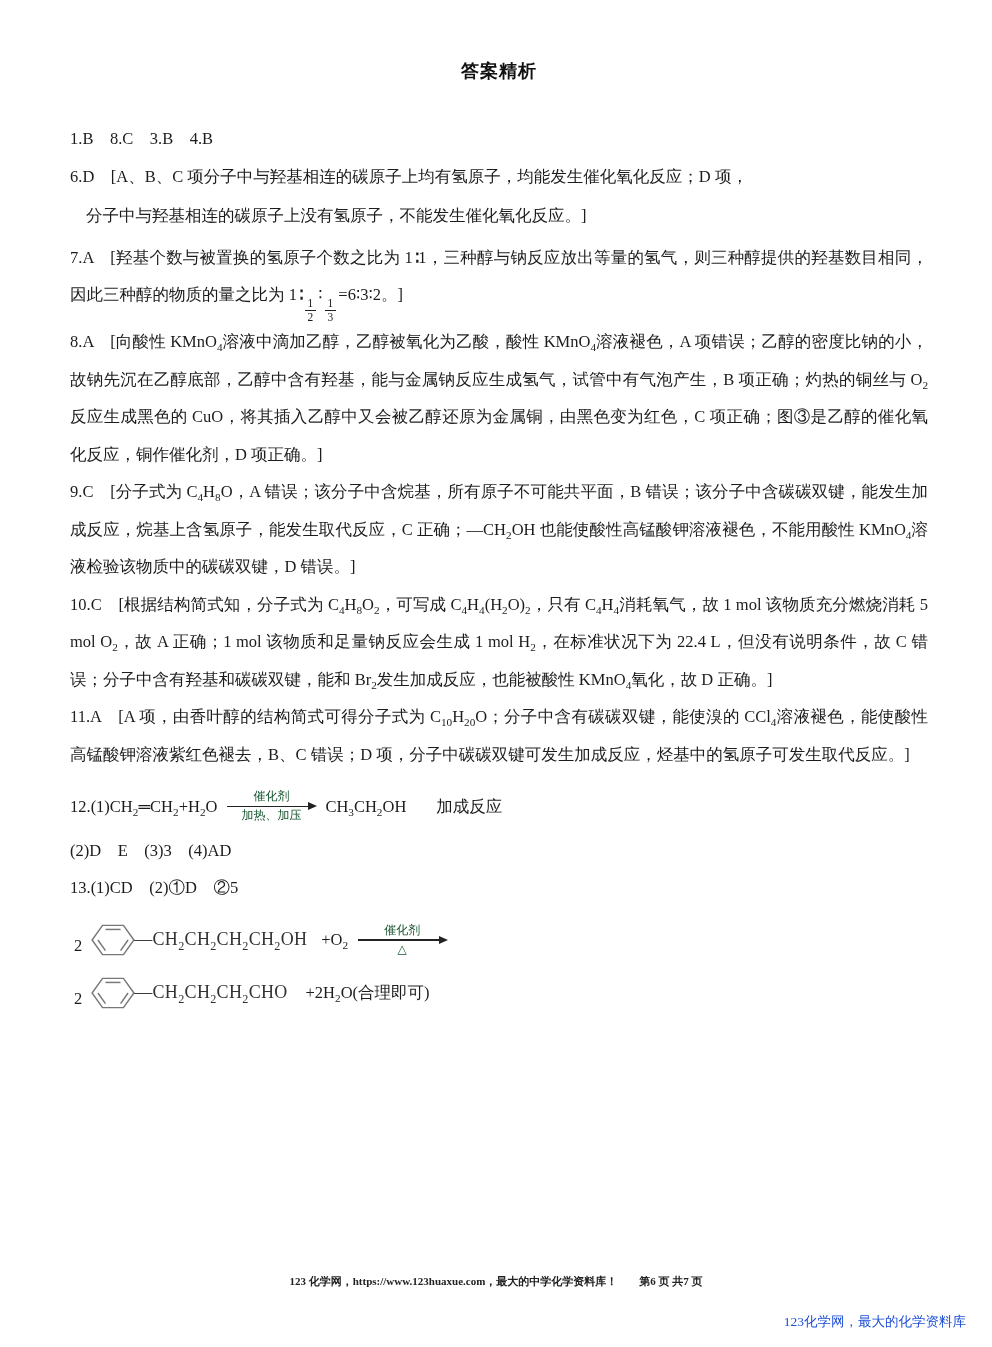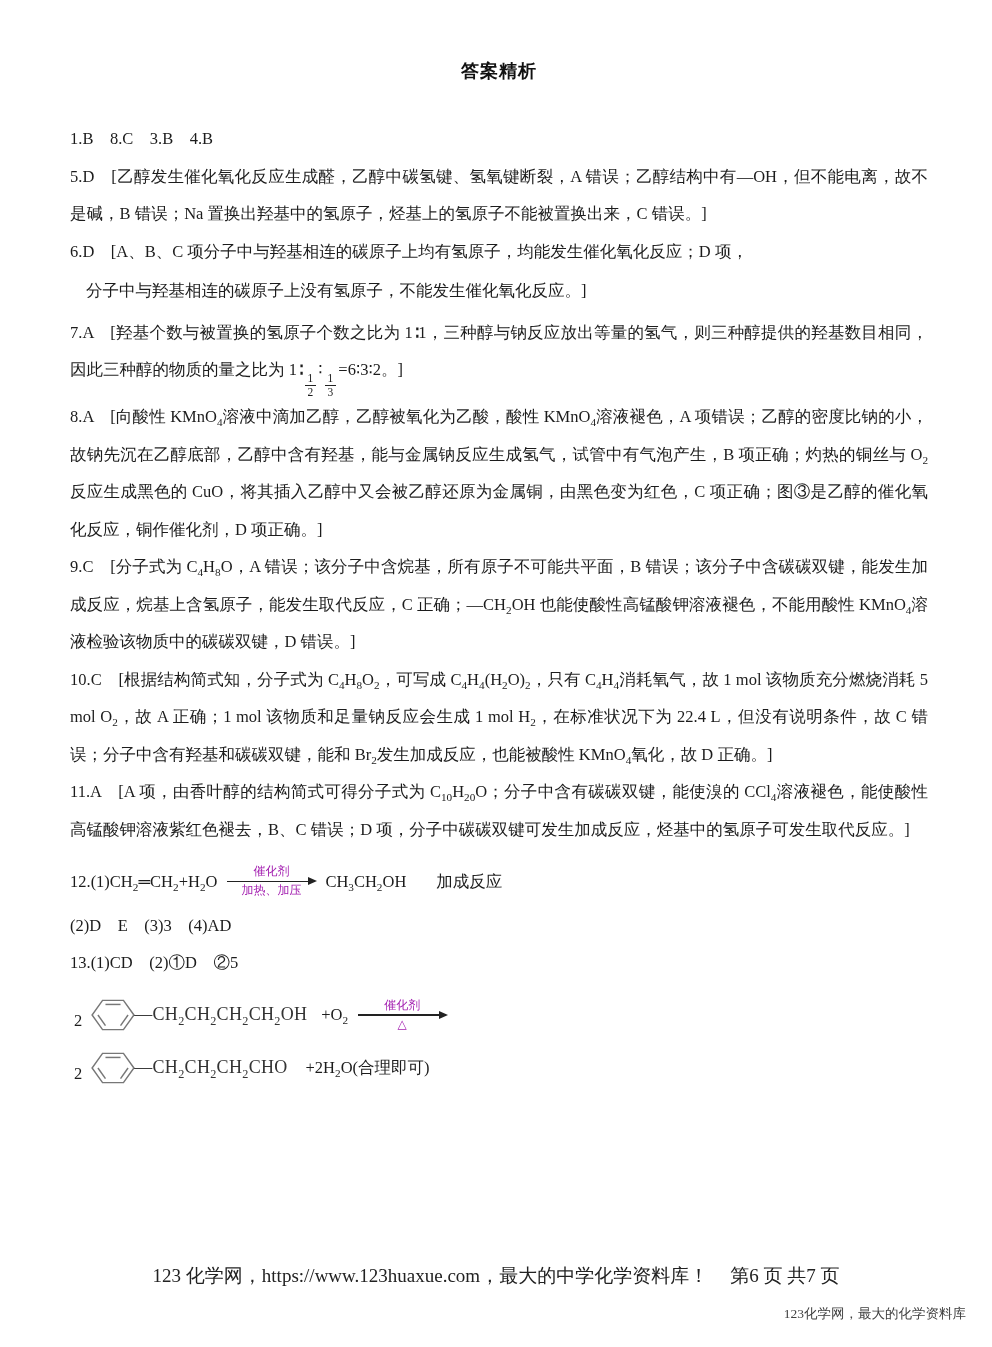--- a/index.html
+++ b/index.html
@@ -38,21 +38,21 @@
   .f6-left{grid-column:1;grid-row:3;justify-self:end;}
   .f6-c{grid-column:2;grid-row:3;padding:0 1px;}
   .f6-right{grid-column:3;grid-row:3;justify-self:start;}
   .f6-bond2{grid-column:2;grid-row:4;width:1px;height:13px;background:#666;}
   .f6-bot{grid-column:2;grid-row:5;}
   .q6tail{margin-left:16px;flex:1;}
 
   
   .rxn{
     display:inline-flex;flex-direction:column;align-items:center;
-    font-size:12px;line-height:1.3;margin:0 10px;color:#a21caf;flex:none;
+    font-size:12px;line-height:1.3;margin:0 10px;color:#14532d;flex:none;
   }
   .rxn-line{position:relative;align-self:stretch;height:1.5px;background:#222;min-width:88px;}
   .rxn-line::after{
     content:"";position:absolute;right:-2px;top:-3.6px;width:0;height:0;
     border-left:9px solid #222;border-top:4.2px solid transparent;border-bottom:4.2px solid transparent;
   }
   .rxn-above{padding:0 6px 1px;}
   .rxn-below{padding:1px 6px 0;}
 
   .eqline{display:flex;align-items:center;font-size:16.5px;}
@@ -62,37 +62,36 @@
   
   .benzrow{display:flex;align-items:center;margin:13px 0;}
   .benzrow .coef{font-size:16.5px;align-self:flex-end;padding:0 8px 4px 4px;}
   .benzene{flex:none;display:block;}
   .chain{font-size:18px;color:#333;margin-left:-2px;letter-spacing:.3px;}
   .plusterm{font-size:16.5px;margin-left:14px;}
   .benz2 .plusterm{margin-left:18px;}
 
   .footer{
     position:absolute;left:0;right:0;bottom:58px;text-align:center;
-    font-size:19px;color:#222;
+    font-size:11px;color:#222;font-weight:bold;
   }
   .footer .fpage{margin-left:22px;}
   .watermark{
-    position:absolute;right:26px;bottom:24px;font-size:13.5px;color:#404040;
+    position:absolute;right:26px;bottom:16px;font-size:13.5px;color:#1d4ed8;
   }
 </style>
 </head>
 <body>
 
 <div class="page">
   <div class="content">
     <div class="title">答案精析</div>
 
     <div class="body">
       <p class="ans">1.B　8.C　3.B　4.B</p>
-      <p class="ans">5.D　[乙醇发生催化氧化反应生成醛，乙醇中碳氢键、氢氧键断裂，A 错误；乙醇结构中有—OH，但不能电离，故不是碱，B 错误；Na 置换出羟基中的氢原子，烃基上的氢原子不能被置换出来，C 错误。]</p>
       <p class="ans">6.D　[A、B、C 项分子中与羟基相连的碳原子上均有氢原子，均能发生催化氧化反应；D 项，</p>
 
       <div class="q6row">
         <p class="ans q6tail">分子中与羟基相连的碳原子上没有氢原子，不能发生催化氧化反应。]</p>
       </div>
 
       <p class="ans">7.A　[羟基个数与被置换的氢原子个数之比为 1∶1，三种醇与钠反应放出等量的氢气，则三种醇提供的羟基数目相同，因此三种醇的物质的量之比为 1∶<span class="frac">
             <span class="fn">1</span>
             <span class="fd">2</span>
           </span>∶<span class="frac">

